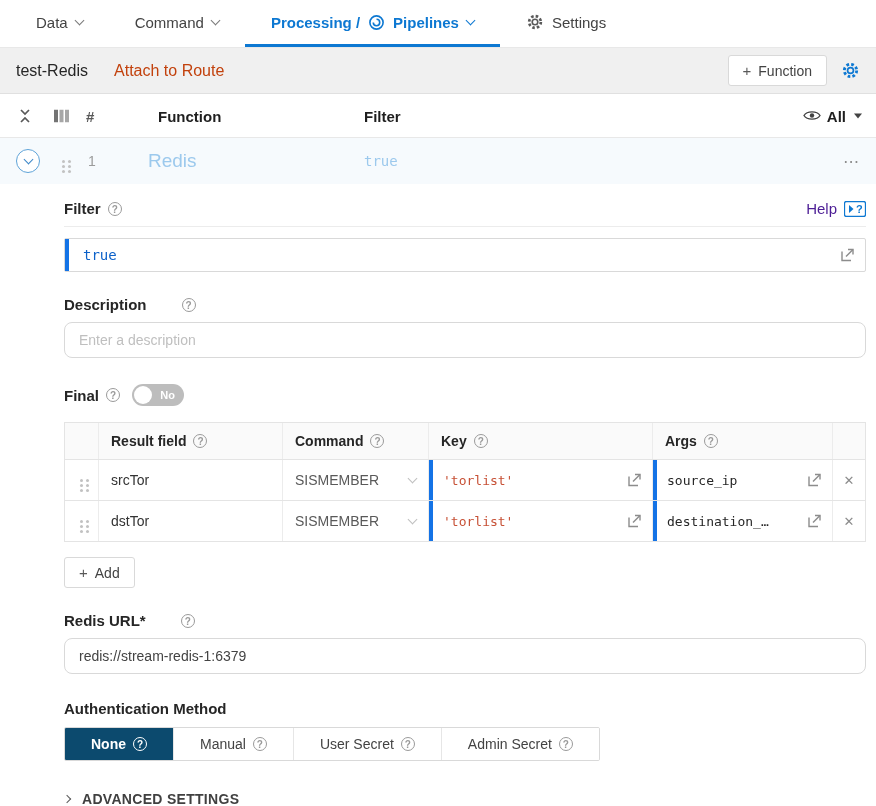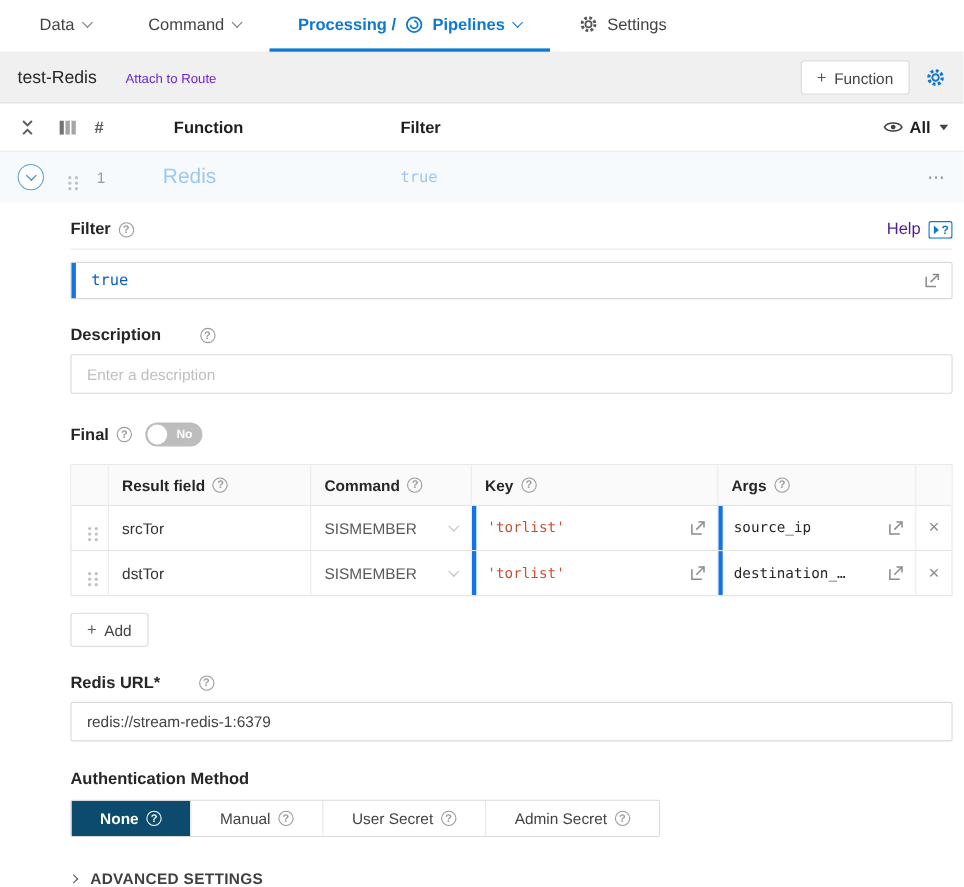--- a/index.html
+++ b/index.html
@@ -12,21 +12,21 @@
   .nav-item { display: flex; align-items: center; gap: 8px; padding: 0 26px; font-size: 15px; color: #434343; cursor: pointer; border-bottom: 3px solid transparent; }
   .nav-item.active { color: #0d78d2; font-weight: 600; border-bottom-color: #0d78d2; }
   .chev { display: inline-block; width: 7px; height: 7px; border-right: 1.6px solid currentColor; border-bottom: 1.6px solid currentColor; transform: rotate(45deg); margin-top: -4px; }
   .chev-right { transform: rotate(-45deg); margin-top: 0; }
   .nav-caret { color: #7a7a7a; }
   .nav-item.active .nav-caret { color: #0d78d2; }
 
   
   .subheader { display: flex; align-items: center; height: 46px; background: #f0f0f0; border-bottom: 1px solid #e0e0e0; padding: 0 16px; }
   .ph-title { font-size: 16px; color: #262626; }
-  .ph-link { font-size: 12px; color: #6d28d9; margin-left: 26px; cursor: pointer; text-decoration: none; }
+  .ph-link { font-size: 16px; color: #c2410c; margin-left: 26px; cursor: pointer; text-decoration: none; }
   .spacer { flex: 1; }
   .btn { display: inline-flex; align-items: center; gap: 7px; background: #fff; border: 1px solid #d9d9d9; border-radius: 3px; padding: 6px 14px; font-size: 14px; color: #434343; cursor: pointer; font-family: inherit; }
   .btn .plus { font-size: 15px; color: #595959; }
   .icon-btn { display: inline-flex; align-items: center; margin-left: 14px; cursor: pointer; }
 
   
   .listheader { position: relative; height: 44px; border-bottom: 1px solid #e8e8e8; font-size: 15px; color: #1f1f1f; }
   .lh-abs { position: absolute; top: 50%; transform: translateY(-50%); display: inline-flex; align-items: center; }
   .lh-collapse { left: 18px; cursor: pointer; }
   .lh-columns { left: 54px; cursor: pointer; }
@@ -57,21 +57,21 @@
   .q::before { content: "?"; }
   .q--white { border-color: #fff; color: #fff; }
   .help { display: inline-flex; align-items: center; gap: 7px; color: #4c1d95; font-size: 15px; cursor: pointer; }
   .divider { border-bottom: 1px solid #ececec; margin-top: 9px; }
 
   .codebox { position: relative; margin-top: 11px; height: 34px; border: 1px solid #d9d9d9; border-radius: 2px; display: flex; align-items: center; padding-left: 18px; background: #fff; cursor: text; }
   .bluebar { position: absolute; left: 0; top: 0; bottom: 0; width: 4px; background: #1473e6; }
   .codebox .code { font-size: 14px; color: #0b61c9; }
   .expand-ico { position: absolute; right: 10px; top: 50%; transform: translateY(-50%); cursor: pointer; display: inline-flex; }
 
-  .text-input { width: 100%; height: 36px; border: 1px solid #d9d9d9; border-radius: 2px; padding: 8px 14px; font-size: 14px; color: #434343; font-family: inherit; margin-top: 9px; outline: none; }
+  .text-input { width: 100%; height: 36px; border: 1px solid #d9d9d9; border-radius: 8px; padding: 8px 14px; font-size: 14px; color: #434343; font-family: inherit; margin-top: 9px; outline: none; }
   .text-input::placeholder { color: #bfbfbf; }
 
   .final-row { display: flex; align-items: center; margin-top: 26px; }
   .toggle-no { position: relative; width: 52px; height: 22px; border-radius: 11px; background: #bdbdbd; margin-left: 12px; cursor: pointer; }
   .toggle-no .knob { position: absolute; left: 2px; top: 2px; width: 18px; height: 18px; border-radius: 50%; background: #fff; }
   .toggle-no .t-label { position: absolute; right: 9px; top: 50%; transform: translateY(-50%); color: #fff; font-size: 11px; font-weight: 700; }
 
   
   .grid { border: 1px solid #e4e4e4; margin-top: 16px; }
   .grid-row { display: grid; grid-template-columns: 34px 184px 146px 224px 1fr 32px; border-bottom: 1px solid #e4e4e4; }

